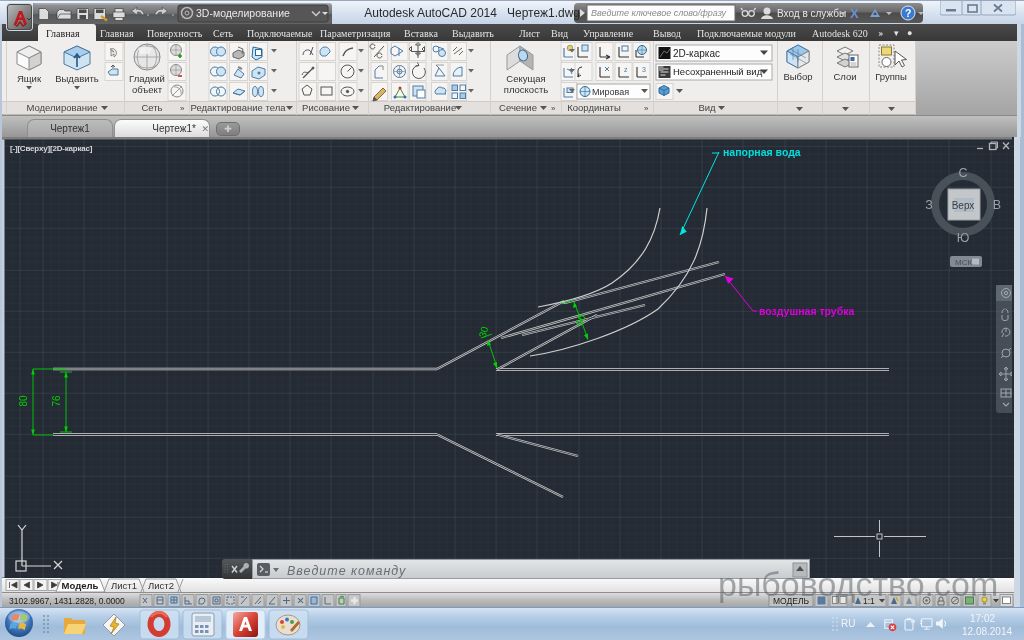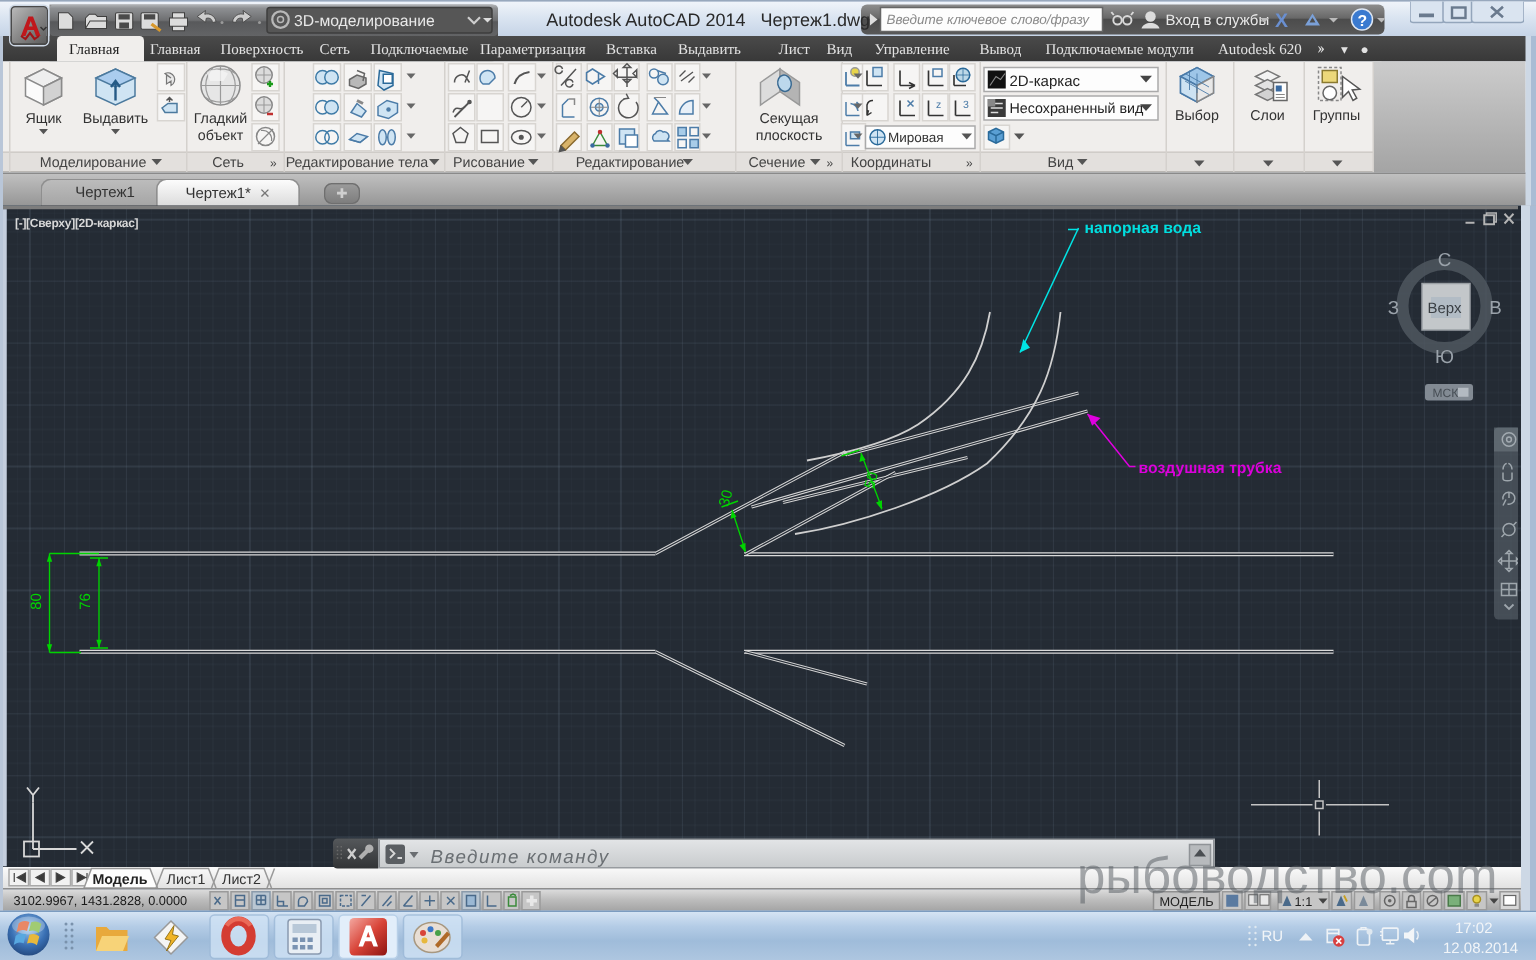--- a/index.html
+++ b/index.html
@@ -455,21 +455,21 @@
       <rect x="881.5" y="6" width="10" height="8" fill="#ecd87a" stroke="#8a7a30"></rect>
       <circle cx="886.5" cy="21" r="4.5" fill="#fff" stroke="#666"></circle>
       <path d="M895,10 l0,14 4,-4 3,6 2.5,-1.5 -3,-5.5 5,-.5 z" fill="#fff" stroke="#555"></path>
       <text x="891" y="39" text-anchor="middle" font-size="9.5" fill="#333">Группы</text>
     </g>
   </svg>
   </div>
   <div class="abs" id="ribbonright"></div>
   <div class="abs" id="filetabs">
     <div class="ftab" style="left:27px;width:86px;background:linear-gradient(180deg,#bcbcbc,#a4a4a4);line-height:18px;">Чертеж1</div>
-    <div class="ftab" style="left:104px;width:96px;background:linear-gradient(180deg,#fcfcfc,#dadada);line-height:18px;">Чертеж1* &nbsp;<span style="color:#777;font-size:9px">✕</span></div>
+    <div class="ftab" style="left:114px;width:96px;background:linear-gradient(180deg,#fcfcfc,#dadada);line-height:18px;text-align:right;">Чертеж1* &nbsp;<span style="color:#777;font-size:9px">✕</span></div>
     <div style="position:absolute;left:216px;top:6px;width:24px;height:14px;background:linear-gradient(180deg,#9a9a9a,#7e7e7e);border:1px solid #6f6f6f;border-radius:5px;color:#cfcfcf;font-size:9px;text-align:center;line-height:12px;">✚</div>
   </div>
 
   <div class="abs" id="canvas">
       <div id="grid"></div>
     <svg id="draw" width="1012" height="441" style="position:absolute;left:-2px;top:0" font-family="Liberation Sans">
 
       <rect x="2" y="0" width="1012" height="2.5" fill="#7d7d7d"></rect>
         <rect x="2" y="2.5" width="2.5" height="438" fill="#c4cedd"></rect>
         <text x="10" y="14" font-size="8" font-weight="bold" letter-spacing="-0.2" fill="#d8d8d8">[-][Сверху][2D-каркас]</text>

